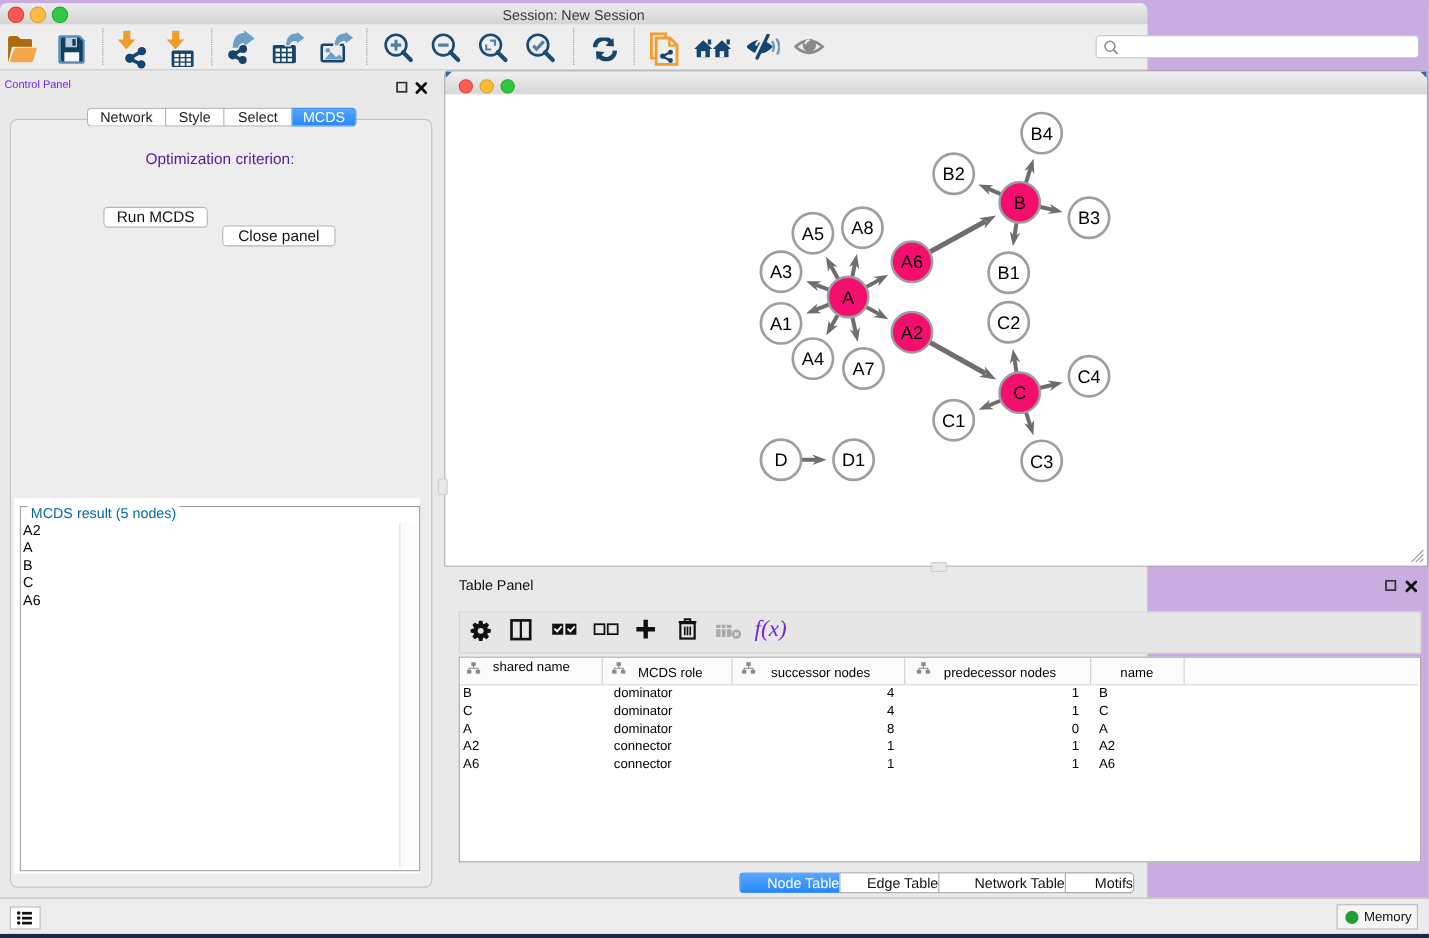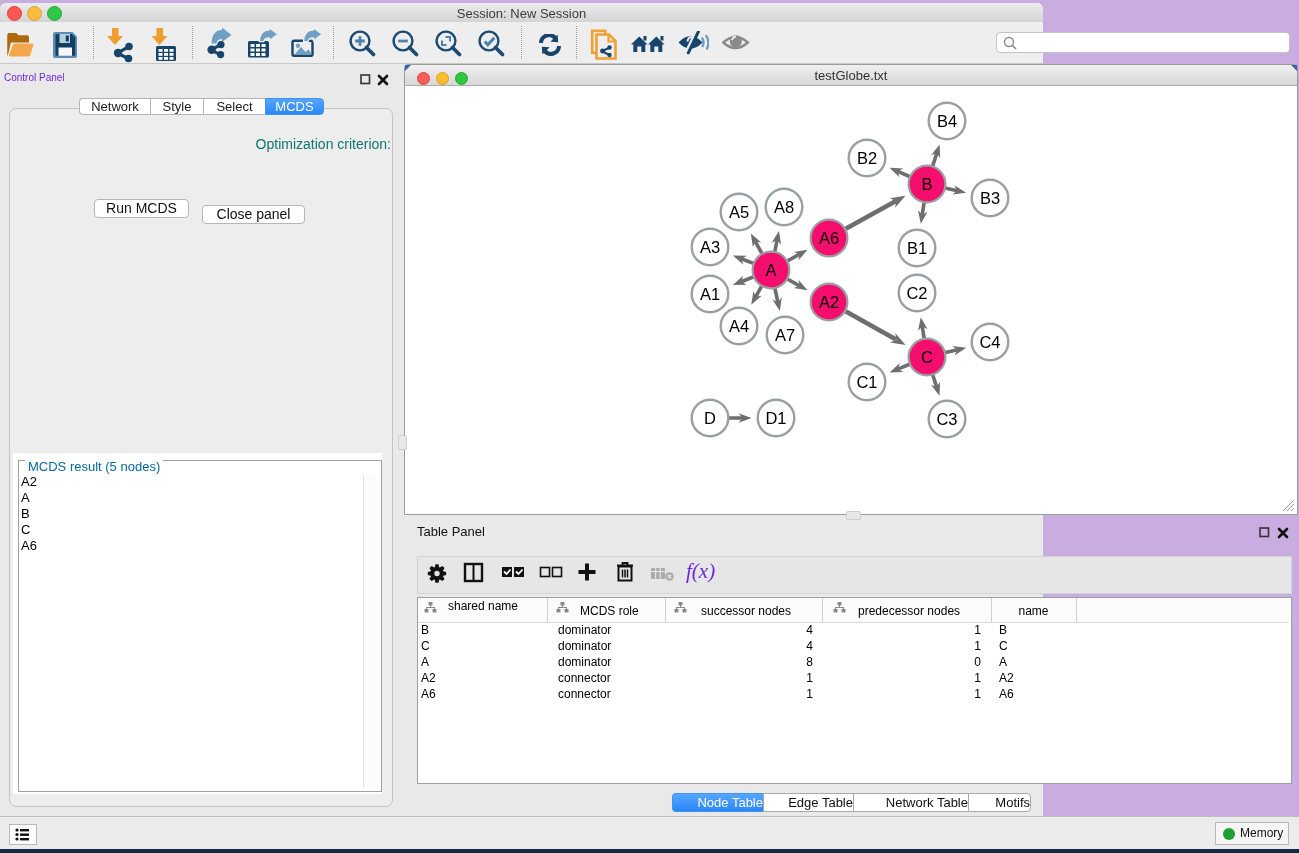--- a/index.html
+++ b/index.html
@@ -219,36 +219,35 @@
       <rect x="1" y="1" width="8.5" height="8.5" fill="none" stroke="#333" stroke-width="1.6"></rect>
     </svg>
  <svg class="abs" style="left:377px;top:71px" width="12" height="12">
       <path d="M2 2 L10 10 M10 2 L2 10" stroke="#111" stroke-width="2.6" stroke-linecap="round"></path>
     </svg>
  <div class="innerpanel"></div>
  <div class="cptab" style="left:79px;width:70px;border-radius:4px 0 0 4px">Network</div>
  <div class="cptab" style="left:150px;width:52px">Style</div>
  <div class="cptab" style="left:203px;width:61px">Select</div>
  <div class="cptab" style="left:265px;width:57px;background:linear-gradient(#56a6fd,#2a87f8);color:#fff;border-color:#3f94f2;border-right:1px solid #3f94f2;border-radius:0 4px 4px 0">MCDS</div>
- <div class="abs" style="left:9px;top:133px;width:382px;text-align:right;font-size:14px;color:#0f766e">Optimization criterion:</div>
- <div class="btn" style="left:94px;top:196px;width:93px">Run MCDS</div>
+ <div class="abs" style="left:9px;top:133px;width:382px;text-align:center;font-size:14px;color:#4c1d95">Optimization criterion:</div>
+ <div class="btn" style="left:94px;top:185px;width:93px">Run MCDS</div>
  <div class="btn" style="left:202px;top:202px;width:101px">Close panel</div>
 
  <div class="abs" style="left:13px;top:450px;width:369px;height:341px;background:#fff"></div>
  <div class="abs" style="left:18px;top:457px;width:362px;height:330px;border:1px solid #a0a0a0"></div>
  <div class="abs" style="left:25px;top:456px;background:#fff;padding:0 3px;font-size:13px;color:#0369a1">MCDS result (5 nodes)</div>
  <div class="abs" style="left:21px;top:471px;font-size:13px;color:#000;line-height:16px">A2<br>A<br>B<br>C<br>A6</div>
  <div class="abs" style="left:363px;top:472px;width:15px;height:313px;background:#fcfcfc;border-left:1px solid #e2e2e2"></div>
 
  <div class="iwin" style="left:404px;top:61px;width:892px;height:449px;border-radius:4px 4px 0 0">
   <div class="ititle">
    <div class="itl" style="left:12px;background:#f95f57;border:0.5px solid #e0443c"></div>
    <div class="itl" style="left:31px;background:#fdbc2e;border:0.5px solid #dea025"></div>
    <div class="itl" style="left:50px;background:#2ec73e;border:0.5px solid #25a833"></div>
-   <div class="t">testGlobe.txt</div>
   </div>
   <svg class="abs" style="left:0;top:0" width="7" height="7">
         <path d="M0 0 h6 l-6 6 z" fill="#3465a8"></path>
       </svg>
   <svg class="abs" style="right:0;top:0" width="7" height="7">
         <path d="M7 0 h-6 l6 6 z" fill="#3465a8"></path>
       </svg>
   <div class="abs" style="left:0;top:21px;width:892px;height:428px;background:#fff;overflow:hidden">
 <svg width="893" height="428" style="position:absolute;left:0;top:0">
 <line x1="366.0" y1="184.0" x2="350.2" y2="155.3" stroke="#6e6e6e" stroke-width="3.6"></line>

